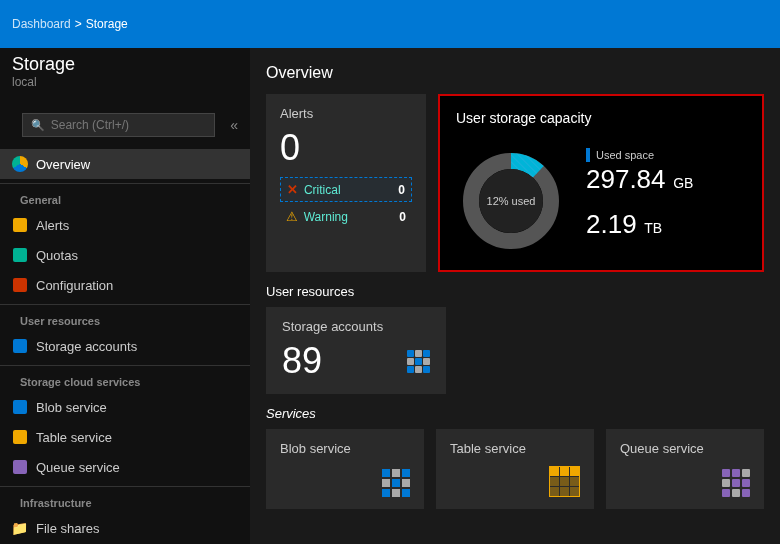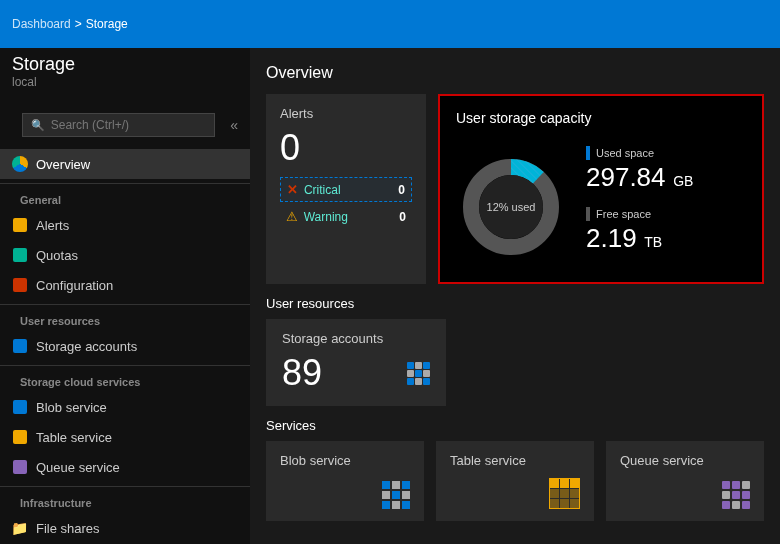--- a/index.html
+++ b/index.html
@@ -475,24 +475,20 @@
                 <div class="stat-label">
                   <span class="stat-bar-accent"></span>
                   <span>Used space</span>
                 </div>
                 <div>
                   <span class="stat-value">297.84</span>
                   <span class="stat-unit">GB</span>
                 </div>
               </div>
               <div class="stat-block">
-                <div class="stat-label">
-                  <span class="stat-bar-accent-free"></span>
-                  <span>Free space</span>
-                </div>
                 <div>
                   <span class="stat-value">2.19</span>
                   <span class="stat-unit">TB</span>
                 </div>
               </div>
             </div>
           </div>
         </div>
       </div>
     </div>
@@ -513,21 +509,21 @@
             <div style="background:#aaa;border-radius:1px;"></div>
             <div style="background:#0078d4;border-radius:1px;"></div>
             <div style="background:#aaa;border-radius:1px;"></div>
             <div style="background:#0078d4;border-radius:1px;"></div>
           </div>
         </div>
       </div>
     </div>
 
     <div class="services-section">
-      <div class="section-title" style="font-size:13px;margin-bottom:8px;">Services</div>
+      <div class="section-title" style="font-size:13px;margin-bottom:8px;font-style:italic;">Services</div>
       <div class="services-row">
 
         <div class="service-card">
           <div class="service-name">Blob service</div>
           <div class="service-icon-area">
             <div style="display:grid;grid-template-columns:repeat(3,8px);grid-template-rows:repeat(3,8px);gap:2px;">
               <div style="background:#0078d4;"></div>
               <div style="background:#aaa;"></div>
               <div style="background:#0078d4;"></div>
               <div style="background:#aaa;"></div>

